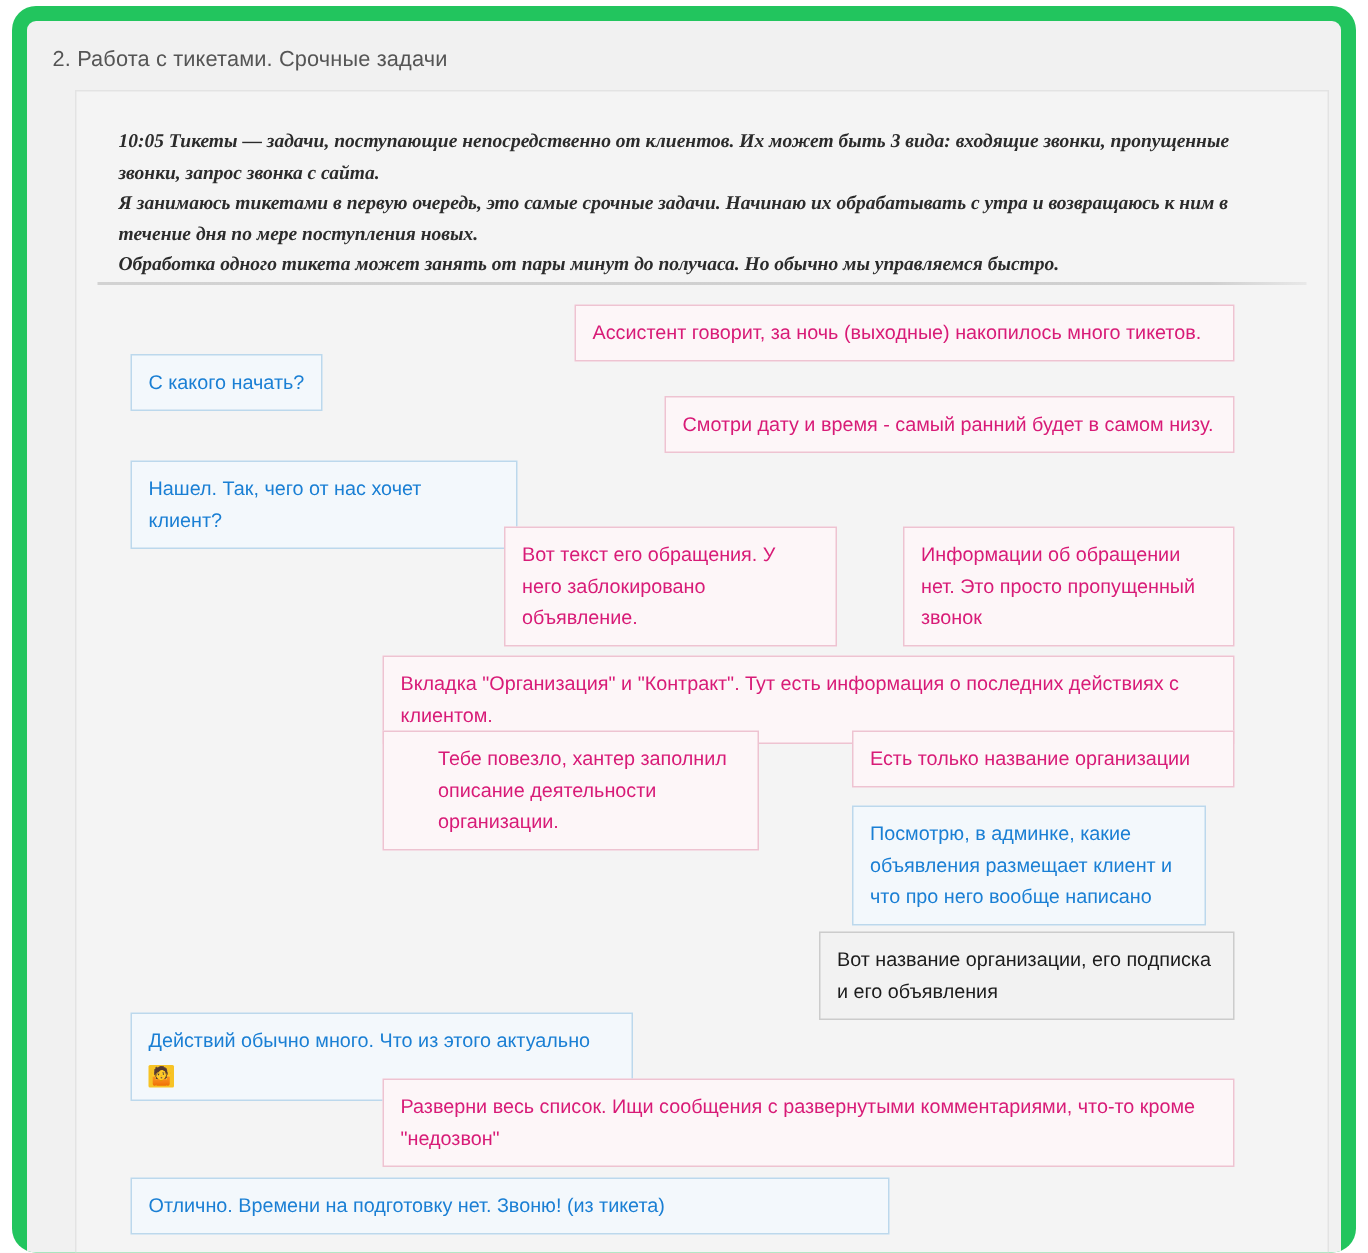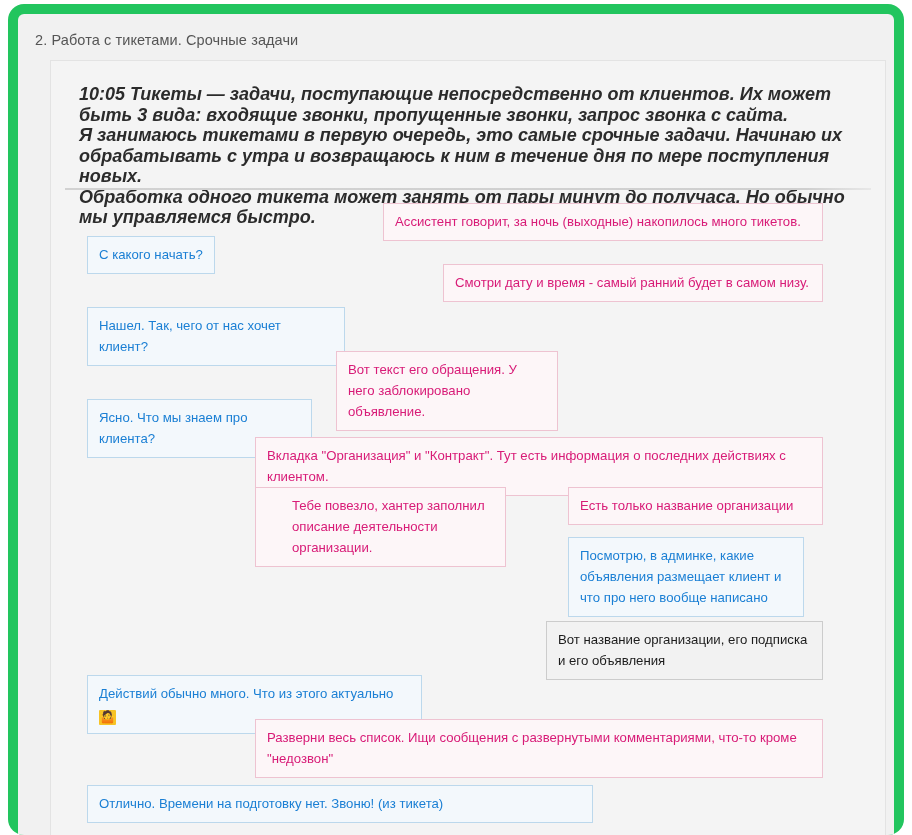--- a/index.html
+++ b/index.html
@@ -62,24 +62,24 @@
     box-sizing: border-box;
     overflow: hidden;
   }
 
   #intro-block {
     position: absolute;
     left: 28px;
     top: 23px;
     width: 780px;
     font-style: italic;
-    font-size: 18px;
+    font-size: 13px;
     line-height: 20.5px;
     color: #2b2b2b;
-    font-family: Liberation Sans, sans-serif;
+    font-family: Liberation Serif, serif;
     font-weight: 600;
   }
   #intro-block .para { margin: 0 0 0 0; }
 
   #intro-divider {
     position: absolute;
     left: 14px;
     top: 127px;
     width: 806px;
     height: 2px;
@@ -149,21 +149,21 @@
       </div>
 
       <div id="intro-divider"></div>
 
       <div id="chat-canvas">
           <div class="bubble pink" style="left: 332px; top: 142px; width: 440px;"><span>Ассистент говорит, за ночь (выходные) накопилось много тикетов.</span></div>
           <div class="bubble blue" style="left: 36px; top: 175px; width: 128px;"><span>С какого начать?</span></div>
           <div class="bubble blue" style="left: 36px; top: 246px; width: 258px;"><span>Нашел. Так, чего от нас хочет клиент?</span></div>
           <div class="bubble pink" style="left: 392px; top: 203px; width: 380px;"><span>Смотри дату и время - самый ранний будет в самом низу.</span></div>
           <div class="bubble pink" style="left: 285px; top: 290px; width: 222px;"><span>Вот текст его обращения. У него заблокировано объявление.</span></div>
-          <div class="bubble blue" style="left: 36px; top: 338px; width: 225px;"><span>Ясно. Что мы знаем про клиента?</span></div>
+          <div class="bubble pink" style="left: 551px; top: 290px; width: 221px;"><span>Информации об обращении нет. Это просто пропущенный звонок</span></div>
           <div class="bubble pink" style="left: 204px; top: 376px; width: 568px;"><span>Вкладка "Организация" и "Контракт". Тут есть информация о последних действиях с клиентом.</span></div>
           <div class="bubble pink" style="left: 204px; top: 426px; width: 251px; padding-left: 36px;"><span>Тебе повезло, хантер заполнил описание деятельности организации.</span></div>
           <div class="bubble pink" style="left: 517px; top: 426px; width: 255px;"><span>Есть только название организации</span></div>
           <div class="bubble blue" style="left: 517px; top: 476px; width: 236px;"><span>Посмотрю, в админке, какие объявления размещает клиент и что про него вообще написано</span></div>
           <div class="bubble gray" style="left: 495px; top: 560px; width: 277px;"><span>Вот название организации, его подписка и его объявления</span></div>
           <div class="bubble blue" style="left: 36px; top: 614px; width: 335px;"><span>Действий обычно много. Что из этого актуально</span> <span class="emoji">🤷</span></div>
           <div class="bubble pink" style="left: 204px; top: 658px; width: 568px;"><span>Разверни весь список. Ищи сообщения с развернутыми комментариями, что-то кроме "недозвон"</span></div>
           <div class="bubble blue" style="left: 36px; top: 724px; width: 506px;"><span>Отлично. Времени на подготовку нет. Звоню! (из тикета)</span></div>
         </div>
 

